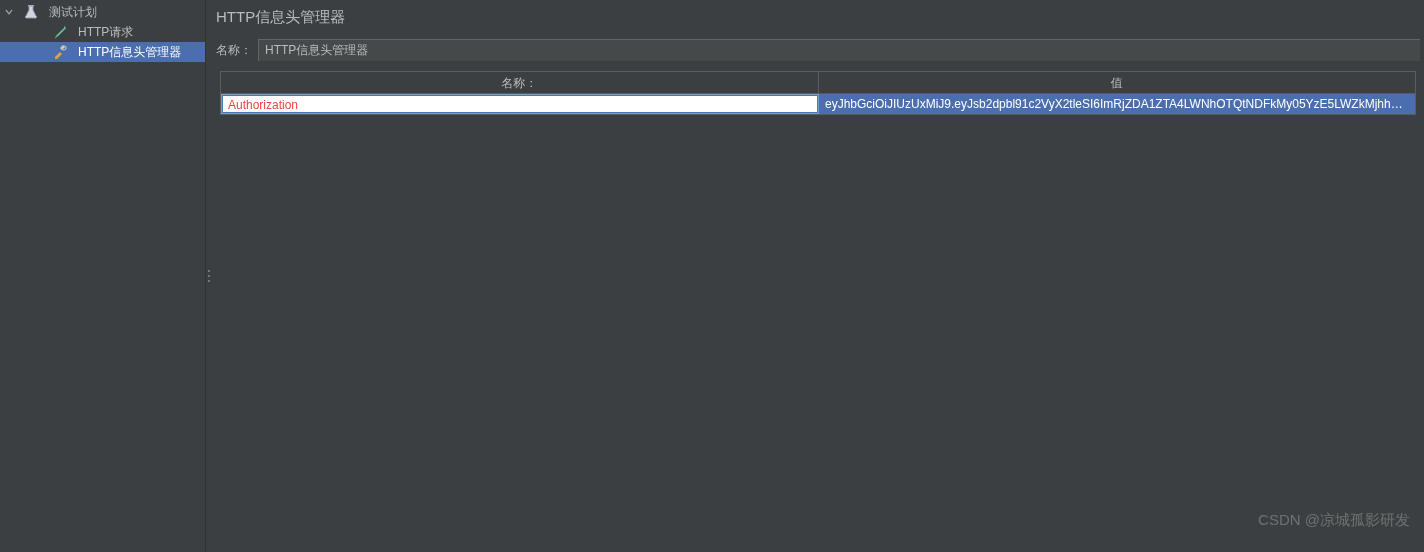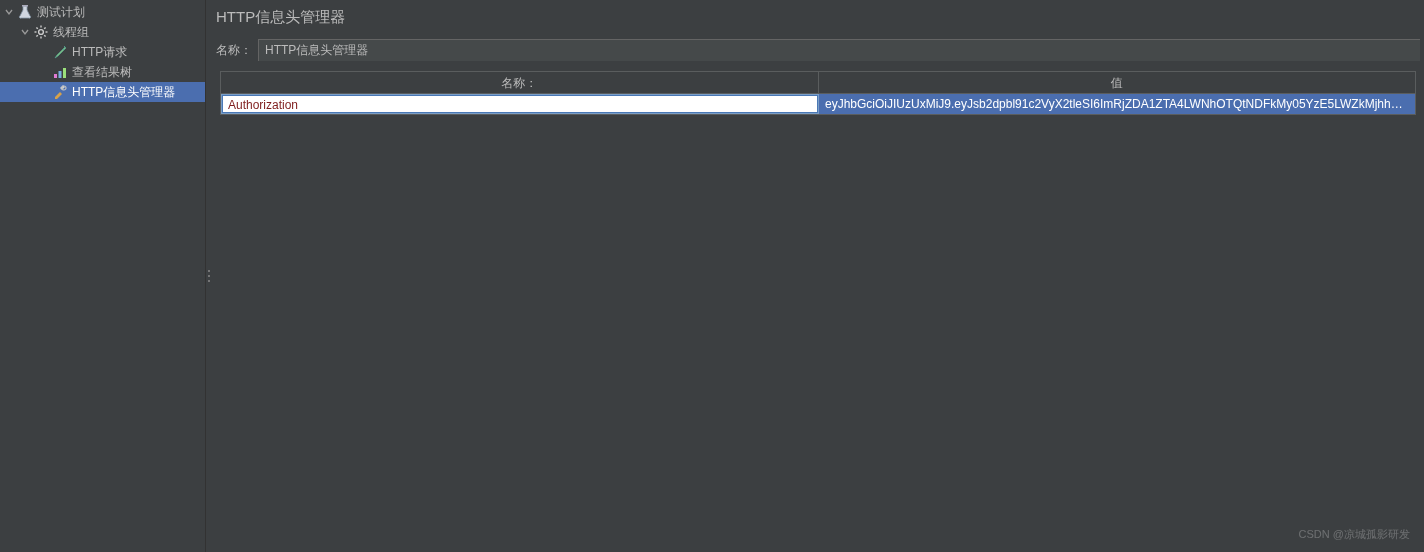--- a/index.html
+++ b/index.html
@@ -26,20 +26,21 @@
       padding-top: 2px;
       position: relative;
     }
     .tree-item {
       display: flex;
       align-items: center;
       height: 20px;
       padding-left: 4px;
       cursor: pointer;
       white-space: nowrap;
+      gap: 6px;
     }
     .tree-item.selected {
       background: #4b6eaf;
       color: #ffffff;
     }
     .expander {
       width: 10px;
       height: 10px;
       display: inline-flex;
       align-items: center;
@@ -156,30 +157,30 @@
       border-right: 1px solid #5a5d5e;
       overflow: hidden;
       text-overflow: ellipsis;
       white-space: nowrap;
     }
     .td:last-child {
       border-right: none;
     }
     .td.editing {
       background: #ffffff;
-      color: #7f1d1d;
+      color: #ef4444;
       border: 1px solid #7a9ec7;
       box-shadow: inset 0 0 0 1px #4a78b5;
     }
     .watermark {
       position: absolute;
       right: 14px;
-      bottom: 10px;
+      bottom: 22px;
       color: rgba(255,255,255,0.25);
-      font-size: 11px;
+      font-size: 15px;
       pointer-events: none;
     }
   </style>
 </head>
 <body>
 
 <div class="tree-panel">
   <div class="tree-item indent-1">
     <span class="expander">
       <svg viewBox="0 0 8 8">
@@ -187,60 +188,27 @@
         </svg>
     </span>
     <span class="tree-icon">
       <svg viewBox="0 0 16 16">
           <path d="M6 2h4v4l3 6a1 1 0 0 1-1 2H4a1 1 0 0 1-1-2l3-6V2z" fill="#d0d6e0" stroke="#89a" stroke-width="0.8"></path>
           <rect x="5" y="1" width="6" height="1.5" fill="#aab"></rect>
         </svg>
     </span>
     <span>测试计划</span>
   </div>
-  <div class="tree-item indent-2">
-    <span class="expander">
-      <svg viewBox="0 0 8 8">
-          <path d="M1 2 L4 6 L7 2" fill="none" stroke="#999" stroke-width="1.3"></path>
-        </svg>
-    </span>
-    <span class="tree-icon">
-      <svg viewBox="0 0 16 16">
-          <circle cx="8" cy="8" r="2.4" fill="none" stroke="#ccc" stroke-width="1.4"></circle>
-          <g stroke="#ccc" stroke-width="1.4">
-            <line x1="8" y1="1.5" x2="8" y2="3.5"></line>
-            <line x1="8" y1="12.5" x2="8" y2="14.5"></line>
-            <line x1="1.5" y1="8" x2="3.5" y2="8"></line>
-            <line x1="12.5" y1="8" x2="14.5" y2="8"></line>
-            <line x1="3.4" y1="3.4" x2="4.8" y2="4.8"></line>
-            <line x1="11.2" y1="11.2" x2="12.6" y2="12.6"></line>
-            <line x1="3.4" y1="12.6" x2="4.8" y2="11.2"></line>
-            <line x1="11.2" y1="4.8" x2="12.6" y2="3.4"></line>
-          </g>
-        </svg>
-    </span>
-    <span>线程组</span>
-  </div>
   <div class="tree-item indent-3">
     <span class="tree-icon">
       <svg viewBox="0 0 16 16">
           <path d="M12 2l2 2-2 2-1-1L5 11l-2 3 3-2 6-6-1-1 2-2z" fill="#7fbf7f" stroke="#5a9" stroke-width="0.6"></path>
         </svg>
     </span>
     <span>HTTP请求</span>
-  </div>
-  <div class="tree-item indent-3">
-    <span class="tree-icon">
-      <svg viewBox="0 0 16 16">
-          <rect x="2" y="10" width="3" height="4" fill="#e07bd4"></rect>
-          <rect x="6.5" y="7" width="3" height="7" fill="#7bb0e0"></rect>
-          <rect x="11" y="4" width="3" height="10" fill="#9be07b"></rect>
-        </svg>
-    </span>
-    <span>查看结果树</span>
   </div>
   <div class="tree-item indent-3 selected">
     <span class="tree-icon">
       <svg viewBox="0 0 16 16">
           <path d="M3 13l5-5 2 2-5 5-2 0z" fill="#d8a24a"></path>
           <path d="M13 3l-3 3-2-2 3-3z" fill="#d0d0d0"></path>
           <circle cx="12" cy="4" r="2" fill="none" stroke="#c0c0c0" stroke-width="1.2"></circle>
         </svg>
     </span>
     <span>HTTP信息头管理器</span>

